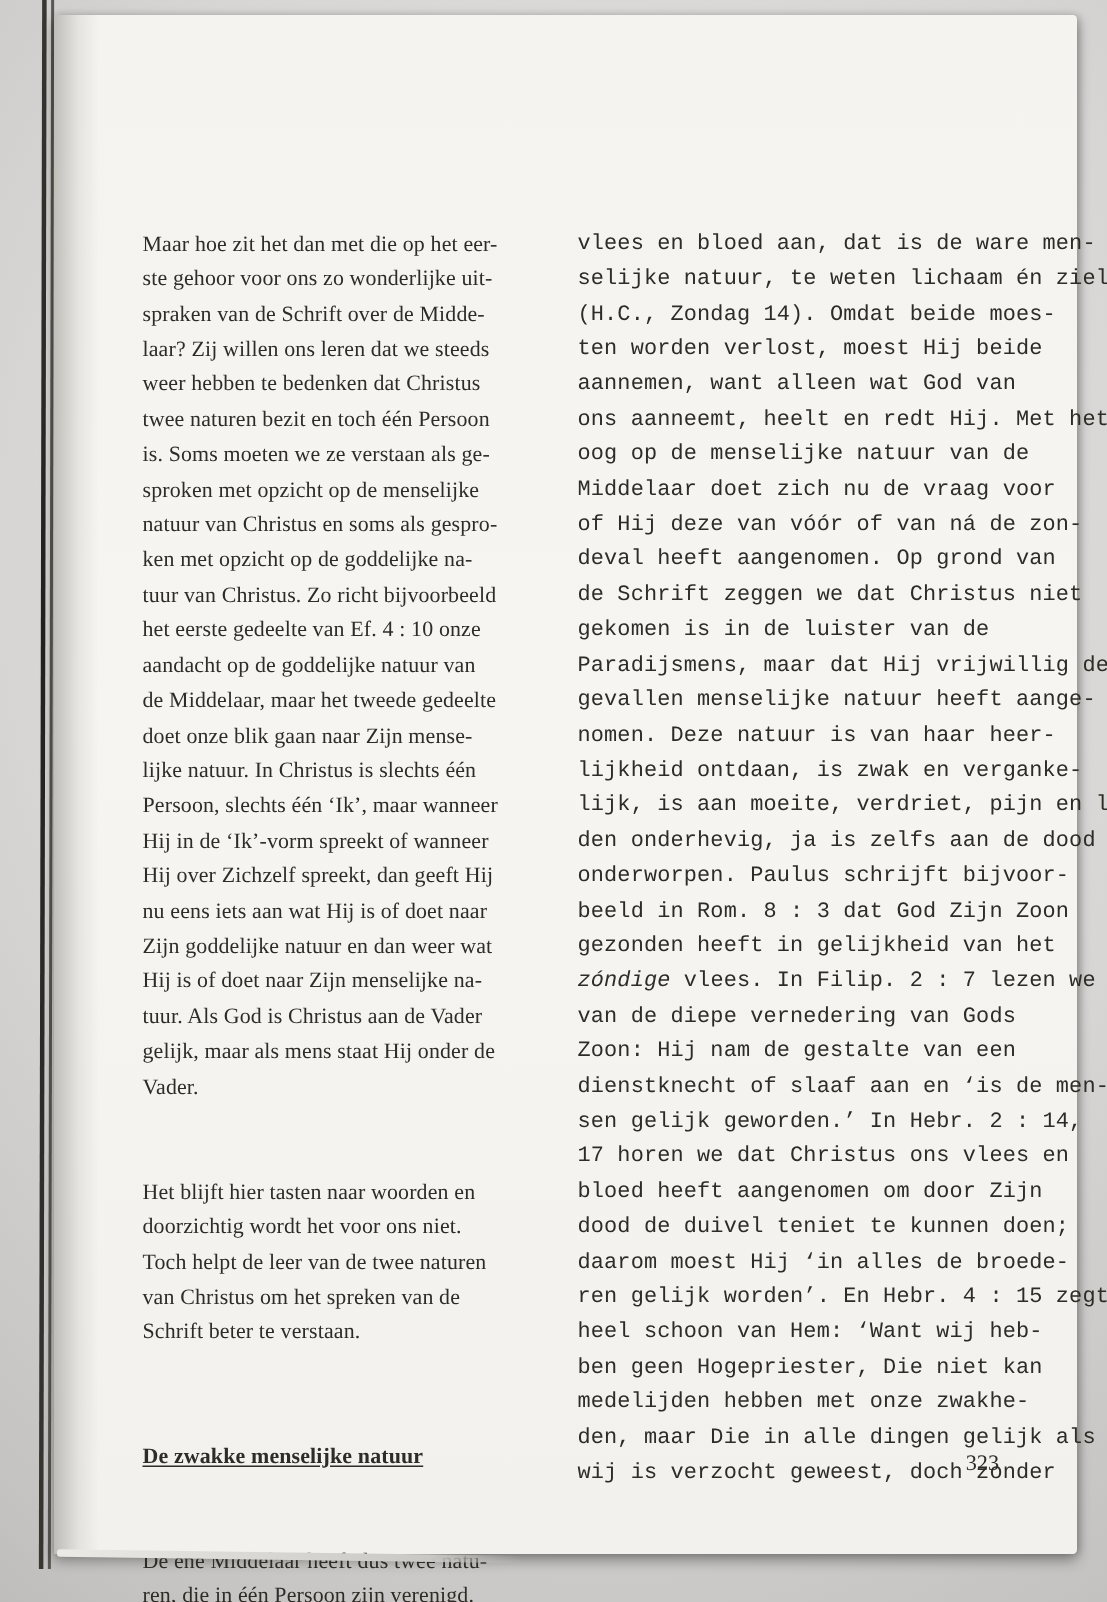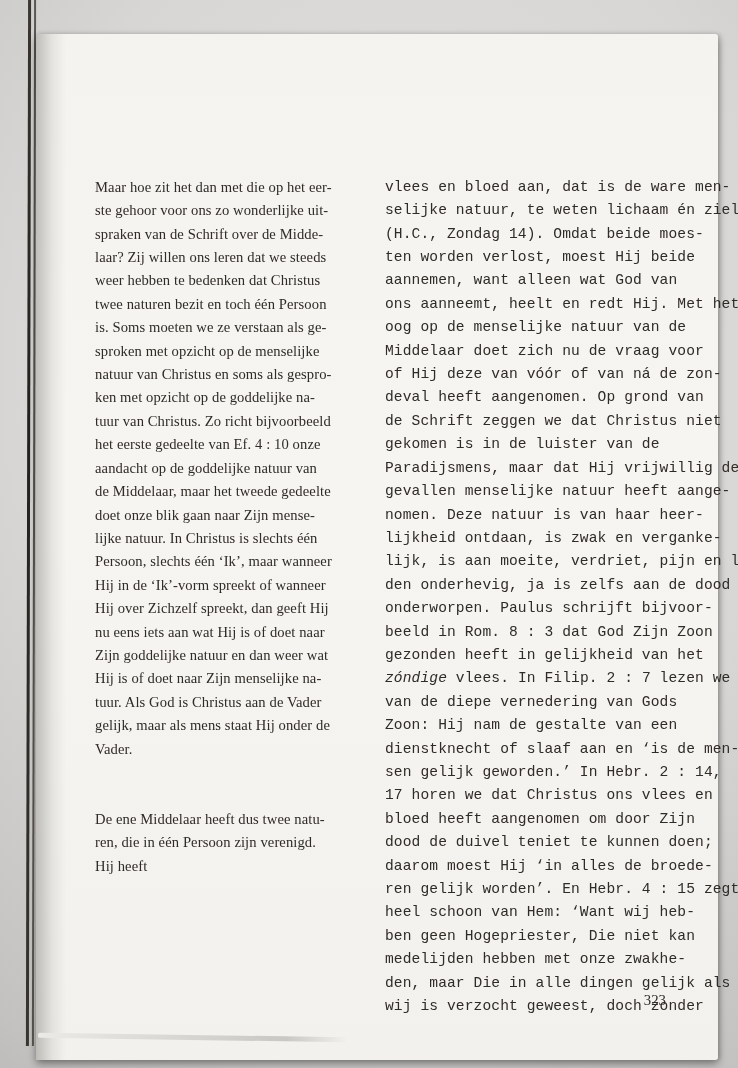--- a/index.html
+++ b/index.html
@@ -23,21 +23,20 @@
   .gutter-line-b {
     position: absolute; left: 33px; top: 0; width: 2px; height: 1046px;
     background: #5b5752;
     transform: rotate(0.12deg);
   }
   .page {
     position: absolute; left: 36px; top: 10px; width: 682px; height: 1026px;
     background: linear-gradient(180deg, #f4f3ef 0%, var(--paper) 45%, #f2f1ed 100%);
     border-radius: 0 3px 3px 0;
     box-shadow: 0 4px 9px rgba(0,0,0,0.38), 2px 0 4px rgba(0,0,0,0.15);
-    margin-top: 24px;
   }
   .gutter-shade {
     position: absolute; left: 0; top: 0; bottom: 0; width: 30px;
     background: linear-gradient(to right, rgba(55,50,44,0.28), rgba(55,50,44,0.08) 55%, rgba(55,50,44,0));
     border-radius: 0;
     pointer-events: none;
   }
   .under-pages {
     position: absolute; left: 38px; top: 1035px; width: 310px; height: 5px;
     background: linear-gradient(to right, #eceae6, #c9c8c5 80%, rgba(201,200,197,0));
@@ -103,20 +102,26 @@
 lijke natuur. In Christus is slechts één
 Persoon, slechts één ‘Ik’, maar wanneer
 Hij in de ‘Ik’-vorm spreekt of wanneer
 Hij over Zichzelf spreekt, dan geeft Hij
 nu eens iets aan wat Hij is of doet naar
 Zijn goddelijke natuur en dan weer wat
 Hij is of doet naar Zijn menselijke na-
 tuur. Als God is Christus aan de Vader
 gelijk, maar als mens staat Hij onder de
 Vader.</p>
+      <p>Het blijft hier tasten naar woorden en
+doorzichtig wordt het voor ons niet.
+Toch helpt de leer van de twee naturen
+van Christus om het spreken van de
+Schrift beter te verstaan.</p>
+      <h3 class="section-heading">De zwakke menselijke natuur</h3>
       <p><span>De ene Middelaar heeft dus twee natu-
 ren, die in één Persoon zijn verenigd.
 Hij heeft </span></p>
     </div>
 
     <div class="col col-right">
       <p><span>vlees en bloed aan, dat is de ware men-
 selijke natuur, te weten lichaam én ziel
 (H.C., Zondag 14). Omdat beide moes-
 ten worden verlost, moest Hij beide

